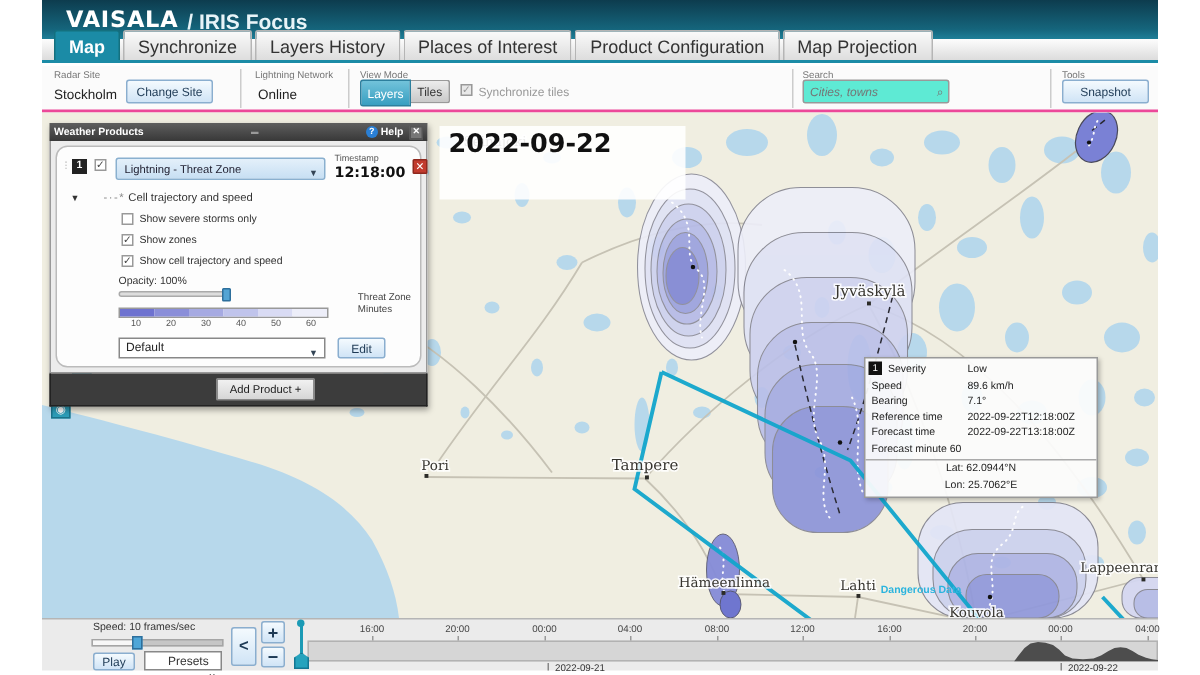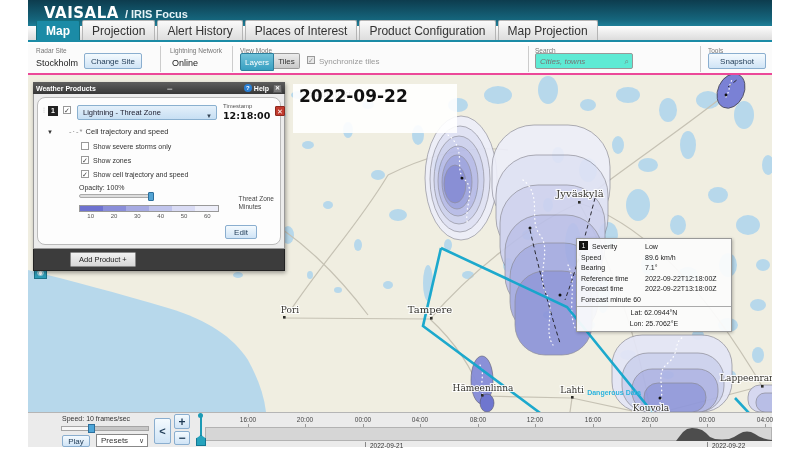--- a/index.html
+++ b/index.html
@@ -3,21 +3,21 @@
 <meta charset="utf-8">
 <style>
   * { margin:0; padding:0; box-sizing:border-box; }
   html,body { width:800px; height:450px; background:#fff; font-family:"Liberation Sans",sans-serif; overflow:hidden; }
   #app { position:absolute; left:28px; top:0; width:744px; height:447px; background:#fff; }
 
   
   .brandbar { position:absolute; left:0; top:0; width:744px; height:26px;
     background:linear-gradient(#0d3c4e,#15657c 75%,#1e7f98); display:flex; align-items:center; padding-left:16px; }
   .brand { color:#fff; font-weight:bold; font-size:15px; letter-spacing:.5px; font-family:"DejaVu Sans",sans-serif; }
-  .product { color:#e8f4f8; font-size:11px; font-weight:bold; margin-left:6px; margin-top:2px; }
+  .product { color:#e8f4f8; font-size:14px; font-weight:bold; margin-left:6px; margin-top:2px; }
 
   
   .tabbar { position:absolute; left:0; top:26px; width:744px; height:16px; background:linear-gradient(#fdfdfd,#dcdcdc); border-bottom:2px solid #1b8ba6; display:flex; align-items:flex-end; padding-left:8px; }
   .tab { font-size:12px; color:#333; padding:3px 9px 2px; border:1px solid #b5b5b5; border-bottom:none; background:linear-gradient(#fafafa,#ddd); margin-right:2px; border-radius:2px 2px 0 0; cursor:default; }
   .tab.active { background:#1b8ba6; color:#fff; border-color:#14707f; font-weight:bold; }
 
   
   .toolbar { position:absolute; left:0; top:44px; width:744px; height:31px; background:#fbfbfb; border-bottom:2px solid #ec4899; font-size:7px; }
   .tl-lbl { position:absolute; top:3px; font-size:6.5px; color:#777; }
   .tl-val { position:absolute; font-size:9px; color:#222; }
@@ -62,42 +62,42 @@
   .sl-track { position:relative; margin:3px 0 0 38px; width:74px; height:4px; background:#ddd; border:1px solid #aaa; border-radius:2px; }
   .sl-handle { position:absolute; right:-2px; top:-3px; width:6px; height:9px; background:#53a4d4; border:1px solid #2d6f9c; border-radius:1px; }
   .legend { position:relative; margin:7px 0 0 38px; width:140px; height:7px; display:flex; border:1px solid #999; }
   .legend div { flex:1; }
   .legend-ticks { margin:1px 0 0 38px; width:140px; display:flex; }
   .legend-ticks span { flex:1; text-align:center; font-size:6px; color:#555; }
   .tz-cap { position:absolute; right:6px; bottom:34px; font-size:6.5px; color:#444; line-height:7.5px; }
   .preset-row { position:relative; margin:6px 0 0 38px; height:14px; }
   .preset-sel { position:absolute; left:0; top:0; width:138px; height:14px; background:#fff; border:1px solid #888; font-size:8px; color:#222; line-height:12px; padding-left:4px; }
   .edit-btn { left:146px; top:0; width:32px; height:14px; }
-  .panel-foot { background:#3c3c3c; border:1px solid #222; border-top:none; height:22px; display:flex; align-items:center; padding-left:36px; }
+  .panel-foot { background:#3c3c3c; border:1px solid #222; border-top:none; height:22px; display:flex; align-items:center; padding-left:36px;justify-content:center; }
   .addprod { background:linear-gradient(#f2f2f2,#d6d6d6); border:1px solid #888; font-size:7.5px; color:#222; padding:2px 8px; border-radius:1px; }
 
   .mapctl { position:absolute; background:#2d9db8; border:1px solid #1b7289; color:#fff; text-align:center; z-index:4; }
   .tooltip { position:absolute; left:548px; top:163px; width:156px; background:rgba(252,252,252,.93); border:1px solid #999; z-index:5; font-size:7px; color:#222; padding:3px 4px 2px; box-shadow:1px 1px 3px rgba(0,0,0,.25); }
   .tt-row { display:flex; line-height:10.5px; }
   .tt-row .k { width:64px; }
   .tt-center { text-align:center; line-height:10.5px; }
   .tt-sep { border-top:1px solid #aaa; margin:1px -4px; }
   .tt-badge { position:absolute; left:-9px; top:2px; width:9px; height:9px; background:#111; color:#fff; font-size:6.5px; line-height:9px; text-align:center; }
 
   .scalebar { position:absolute; left:14px; top:315px; width:103px; z-index:3; text-align:center; color:#fff; font-size:8px; }
   .scalebar .bracket { height:4px; border:1px solid #fff; border-top:none; margin-top:1px; }
 
   
   .timebar { position:absolute; left:0; top:412px; width:744px; height:35px; background:#ebebeb; border-top:1px solid #b5b5b5; font-size:7px; color:#333; }
   .speed-lbl { position:absolute; left:34px; top:2px; }
   .speed-track { position:absolute; left:33px; top:13px; width:88px; height:5px; background:#c6c6c6; border:1px solid #a5a5a5; }
   .speed-fill { position:absolute; left:0; top:0; width:28px; height:3px; background:#f7f7f7; }
   .speed-handle { position:absolute; left:26px; top:-3px; width:7px; height:9px; background:#4ea6d8; border:1px solid #2d6f9c; }
   .play-btn { left:34px; top:22px; width:28px; height:12px; }
-  .presets { position:absolute; left:68px; top:21px; width:52px; height:13px; background:#fff; border:1px solid #888; line-height:11px; padding-left:4px; font-size:8px; }
+  .presets { position:absolute; left:68px; top:21px; width:52px; height:13px; background:#fff; border:1px solid #888; line-height:11px; padding-left:15px; font-size:8px; }
   .collapse-btn { left:126px; top:5px; width:17px; height:26px; font-size:11px; font-weight:bold; }
   .zoomin-btn { left:146px; top:1px; width:16px; height:15px; font-size:12px; font-weight:bold; }
   .zoomout-btn { left:146px; top:18px; width:16px; height:14px; font-size:12px; font-weight:bold; }
   .track { position:absolute; left:177px; top:14px; width:567px; height:14px; background:#d6d6d6; border:1px solid #b2b2b2; }
   .tick { position:absolute; top:3px; transform:translateX(-50%); font-size:6.5px; color:#444; }
   .tickmark { position:absolute; top:11px; width:1px; height:3px; background:#999; }
   .datesep { position:absolute; top:29px; width:1px; height:5px; background:#888; }
   .datelbl { position:absolute; top:29px; font-size:6.5px; color:#333; }
   .marker-line { position:absolute; left:172px; top:2px; width:2px; height:28px; background:#1b9ab5; }
   .marker-knob { position:absolute; left:170px; top:0px; width:5px; height:5px; background:#1b9ab5; border-radius:50%; }
@@ -109,22 +109,22 @@
 
 <div id="app">
 
   <div class="brandbar">
     <span class="brand">VAISALA</span>
     <span class="product">/ IRIS Focus</span>
   </div>
 
   <div class="tabbar">
     <div class="tab active">Map</div>
-    <div class="tab">Projection</div>
-    <div class="tab">Alert History</div>
+    <div class="tab">Synchronize</div>
+    <div class="tab">Layers History</div>
     <div class="tab">Places of Interest</div>
     <div class="tab">Product Configuration</div>
     <div class="tab">Map Projection</div>
   </div>
 
   <div class="toolbar">
     <span class="tl-lbl" style="left:8px">Radar Site</span>
     <span class="tl-val" style="left:8px;top:14px">Stockholm</span>
     <div class="btn-lite" style="left:56px;top:9px;width:58px;height:16px">Change Site</div>
     <div class="vdiv" style="left:132px"></div>
@@ -394,20 +394,24 @@
             <span>30</span>
             <span>40</span>
             <span>50</span>
             <span>60</span>
           </div>
           <div class="tz-cap">
             <div>Threat Zone</div>
             <div>Minutes</div>
           </div>
           <div class="preset-row">
+            <div class="preset-sel">
+              <span>Default</span>
+              <span class="caret" style="top:4px">▼</span>
+            </div>
             <div class="btn-lite edit-btn">Edit</div>
           </div>
         </div>
       </div>
       <div class="panel-foot">
         <span class="addprod">Add Product +</span>
       </div>
     </div>
 
     <div class="mapctl" style="left:20px;top:163px;width:13px;height:12px;font-size:9px;line-height:11px">+</div>

